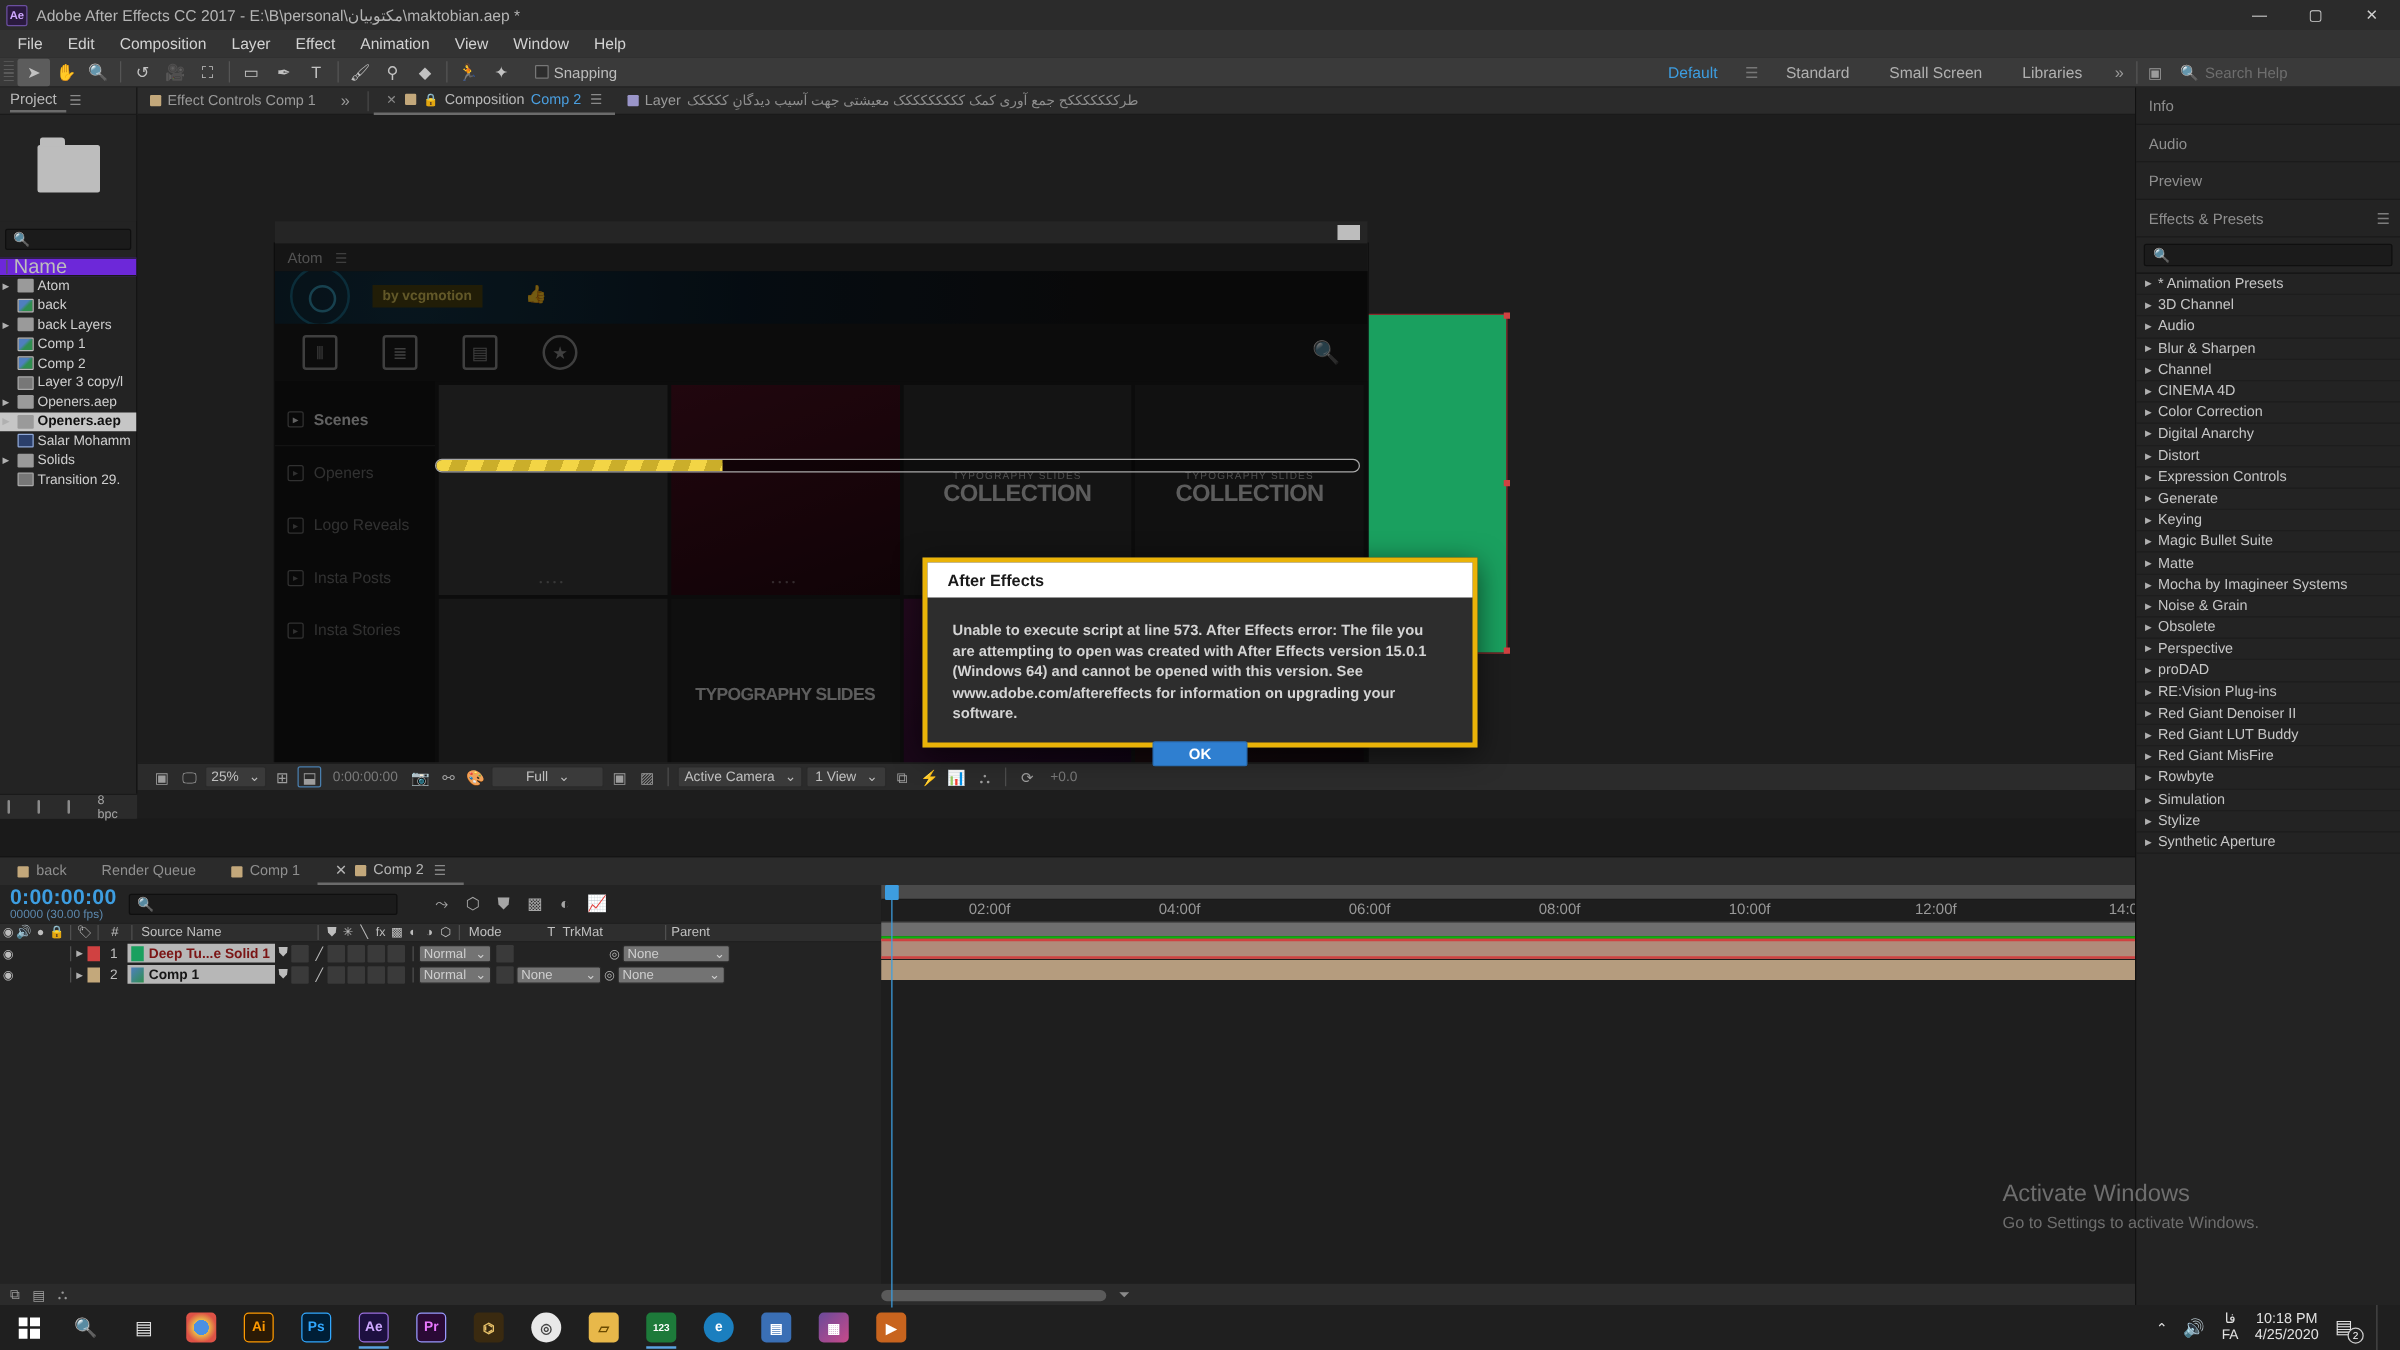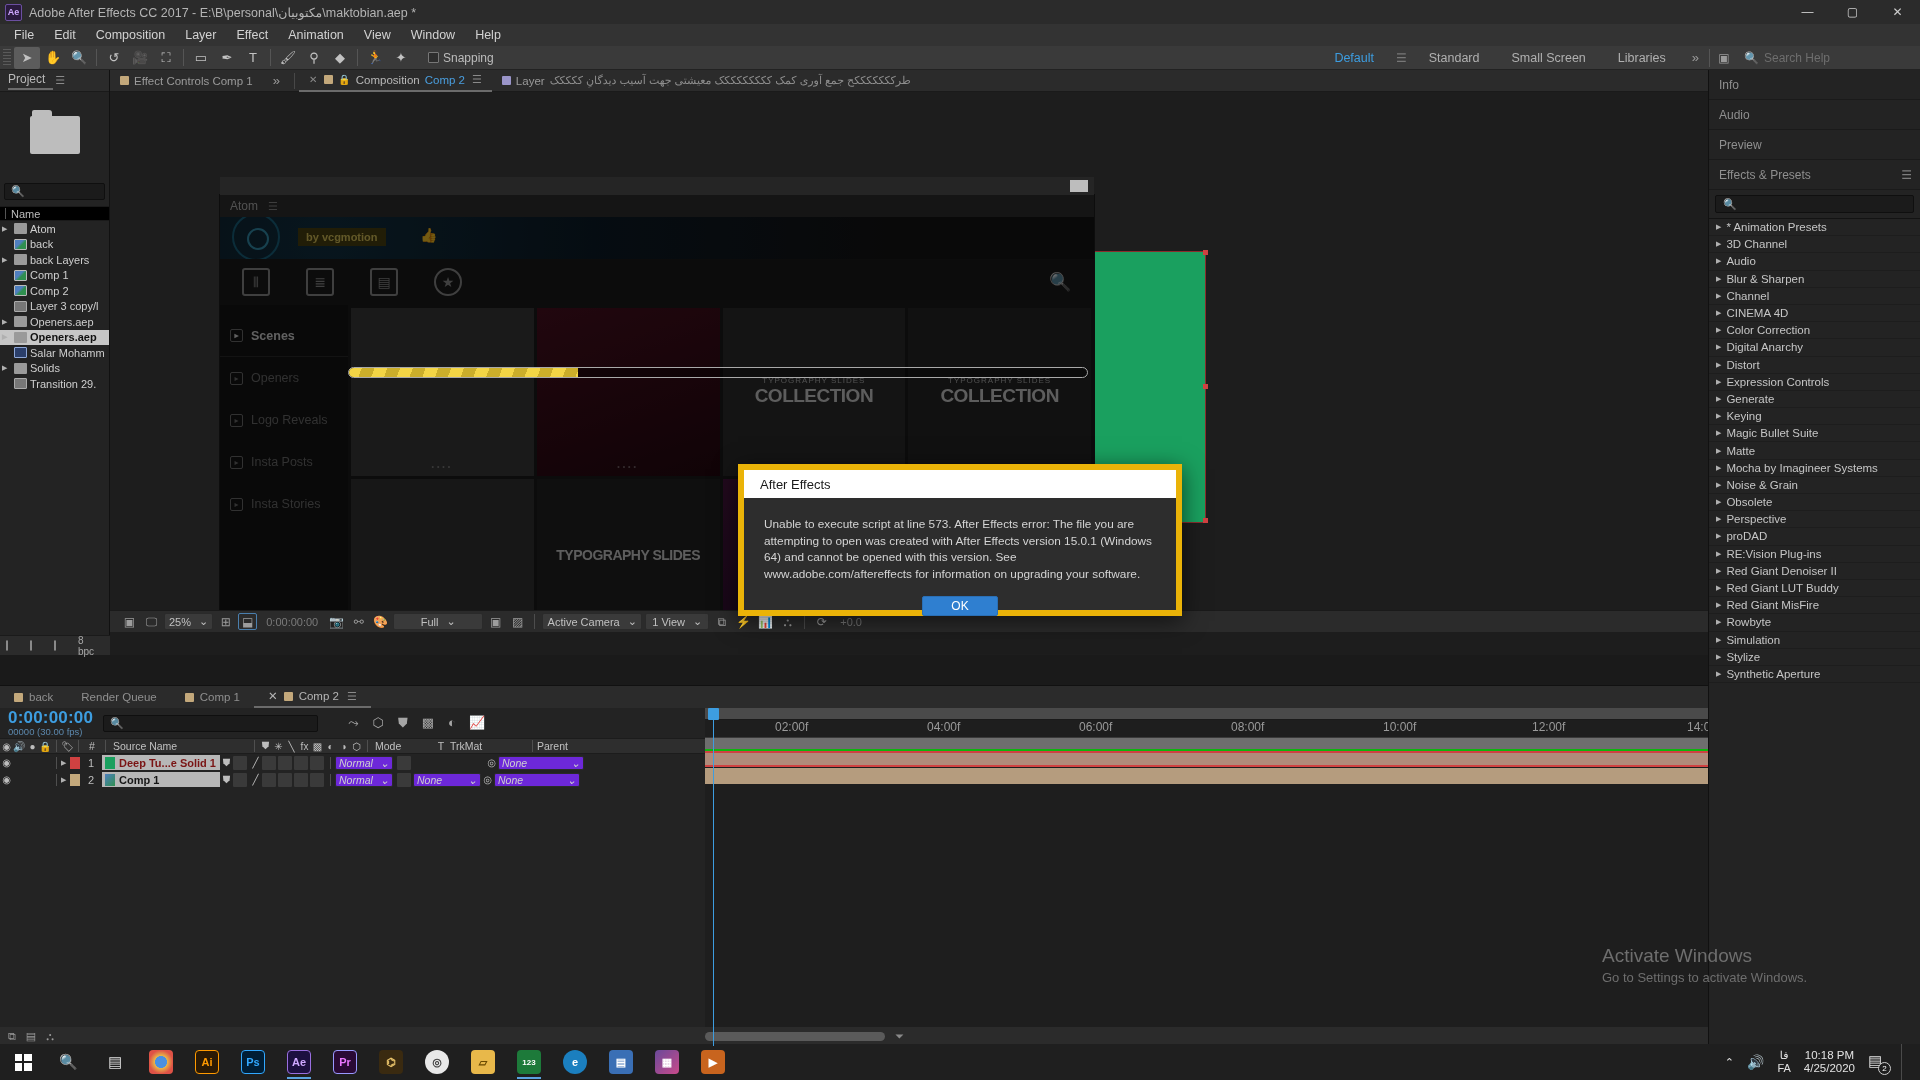--- a/index.html
+++ b/index.html
@@ -87,22 +87,22 @@
   }
   .folder-thumb:before{
     content:""; position:absolute; top:-6px; left:2px; width:20px; height:7px;
     background:#bdbdbd; border-radius:2px 3px 0 0;
   }
   .proj-search {
     margin:6px 4px; height:17px; background:#1b1b1b; border:1px solid #0f0f0f;
     display:flex; align-items:center; padding-left:6px; color:#707070; font-size:11px; border-radius:2px;
   }
   .col-head {
-    height:15px; background:#000000; display:flex; align-items:center;
-    border-top:1px solid #1a1a1a; border-bottom:1px solid #1a1a1a; font-size:11px; color:#bdbdbd;
+    height:15px; background:#6d28d9; display:flex; align-items:center;
+    border-top:1px solid #1a1a1a; border-bottom:1px solid #1a1a1a; font-size:16px; color:#bdbdbd;
   }
   .col-head .bar { width:1px; height:11px; background:#555; margin:0 5px;}
   .proj-list { font-size:11px; }
   .proj-row {
     height:15.5px; display:flex; align-items:center; gap:3px; padding-left:2px;
     color:#cfcfcf; white-space:nowrap; overflow:hidden;
   }
   .proj-row.sel { background:#c6c6c6; color:#111; font-weight:bold; }
   .tri { font-size:7px; color:#b0b0b0; width:9px; }
   .tri.empty { visibility:hidden; }
@@ -253,23 +253,23 @@
   .layer-row { height:17px; display:flex; align-items:center; font-size:11px; color:#d2d2d2;}
   .layer-row .num { width:22px; text-align:center; color:#bdbdbd;}
   .swatch { width:10px; height:12px; }
   .src-name {
     width:118px; height:15px; background:#b7b7b7; color:#161616; font-weight:bold;
     display:flex; align-items:center; gap:4px; padding-left:3px; font-size:11px;
     white-space:nowrap; overflow:hidden;
   }
   .src-name.red { color:#7a1414; }
   .mode-sel {
-    width:58px; height:14px; background:#6d28d9; border:1px solid #2a2a2a; border-radius:2px;
+    width:58px; height:14px; background:#737373; border:1px solid #2a2a2a; border-radius:2px;
     display:flex; align-items:center; justify-content:space-between; padding:0 3px;
-    color:#cfcfcf; font-size:10.5px;font-style:italic;
+    color:#cfcfcf; font-size:10.5px;
   }
   .tiny-cell { width:14px; height:14px; background:#3a3a3a; margin-right:2px; border-radius:1px;}
   
   .tl-graph { position:absolute; left:705px; top:22px; width:1215px; height:338px; background:#1e1e1e;}
   .tl-nav { height:12px; background:#4a4a4a; border-bottom:1px solid #1a1a1a; position:relative;}
   .tl-ruler { height:18px; background:#1e1e1e; position:relative; border-bottom:1px solid #3a3a3a;}
   .tick { position:absolute; top:0; font-size:12px; color:#9a9a9a; }
   .workarea { position:absolute; top:30px; left:0; width:100%; height:11px; background:#6e6e6e;}
   .greenline { position:absolute; top:41px; left:0; width:100%; height:2px; background:#0db50d;}
   .bar-red { position:absolute; left:0; top:43px; width:100%; height:16px; background:#b08b7a; }
@@ -300,22 +300,22 @@
   }
   .ef-list { border-top:1px solid #131313; }
   .ef-row {
     height:17.2px; display:flex; align-items:center; gap:5px; padding-left:7px;
     color:#c6c6c6; font-size:11.5px; border-bottom:1px solid #1d1d1d;
   }
   .ef-row .tri2 { font-size:7px; color:#b0b0b0; }
 
   
   .modal-shadow {
-    position:absolute; left:738px; top:464px; width:444px; height:152px;
-    background:#2d2d2d; border:6px solid #eab308; box-shadow:0 5px 22px rgba(0,0,0,.6);
+    position:absolute; left:738px; top:446px; width:444px; height:152px;
+    background:#2d2d2d; border:4px solid #eab308; box-shadow:0 5px 22px rgba(0,0,0,.6);font-weight:bold;
   }
   .modal-title {
     height:28px; background:#fff; color:#1a1a1a; font-size:13px;
     display:flex; align-items:center; padding-left:16px;
   }
   .modal-body { padding:18px 20px 0 20px; color:#d4d4d4; font-size:11.8px; line-height:16.5px;}
   .modal-foot { display:flex; justify-content:center; padding-top:14px; }
   .ok-btn {
     width:76px; height:20px; background:#2f7fd0; color:#fff; font-size:12px; border-radius:2px;
     display:flex; align-items:center; justify-content:center; border:1px solid #2a6fb5;

